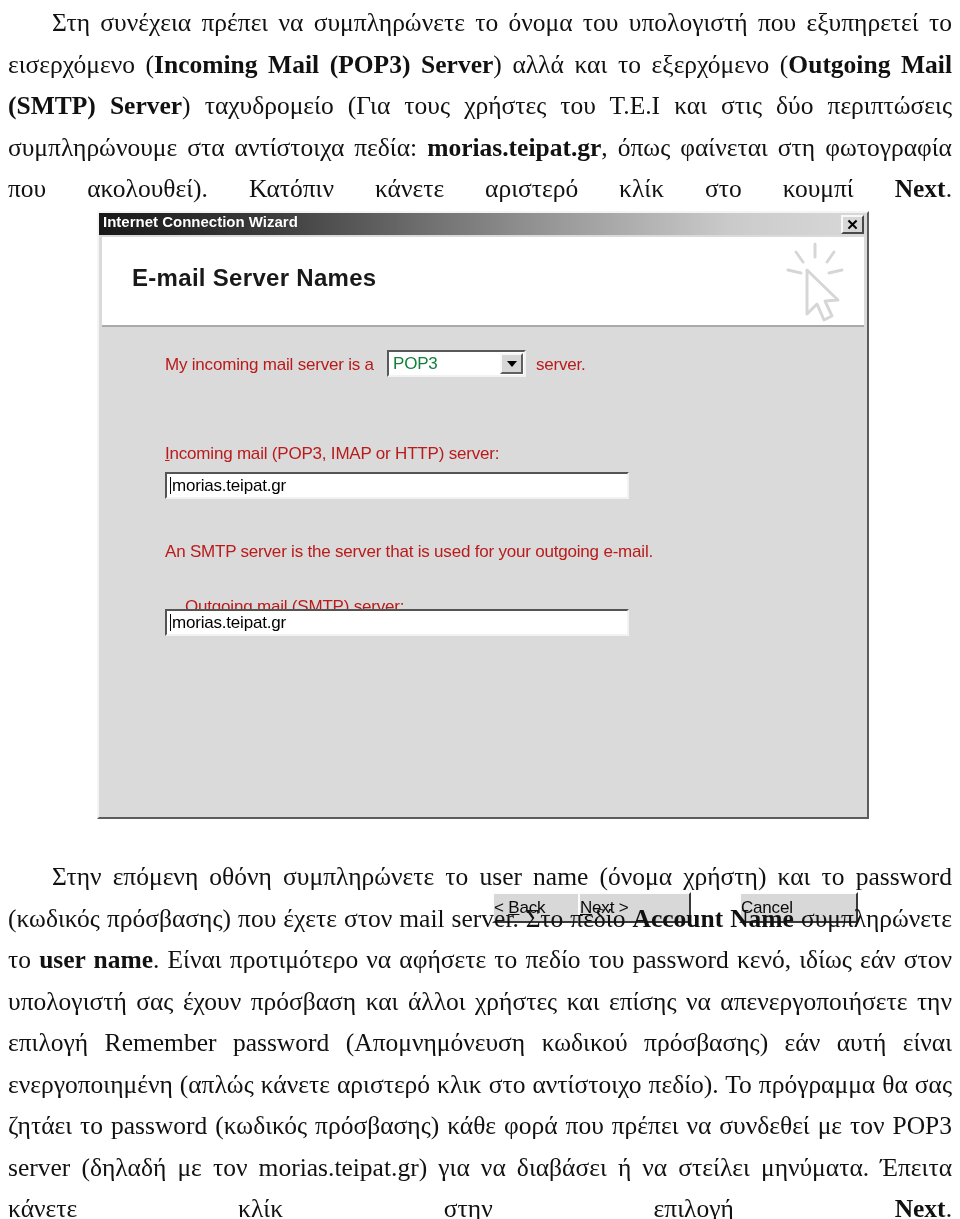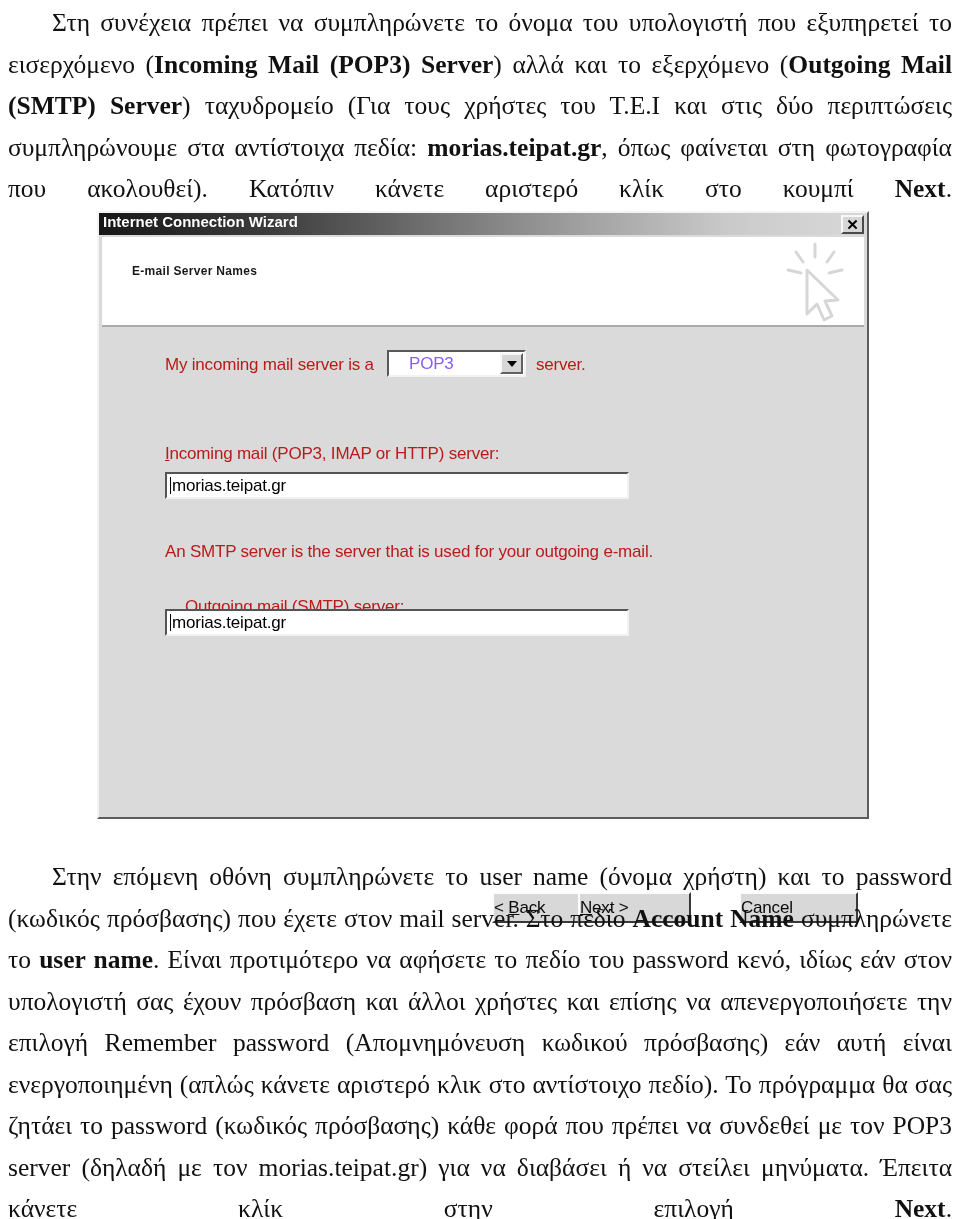--- a/index.html
+++ b/index.html
@@ -103,21 +103,21 @@
     background: #ffffff;
     border-bottom: 2px solid #a9a9a9;
     box-sizing: border-box;
   }
   .header-title {
     position: absolute;
     left: 30px;
     top: 27px;
     font-family: "Liberation Sans", sans-serif;
     font-weight: bold;
-    font-size: 12px;
+    font-size: 24px;
     color: #1b1b1b;
     letter-spacing: 0.3px;
     white-space: nowrap;
   }
   .header-icon {
     position: absolute;
     right: 8px;
     top: 3px;
     width: 82px;
     height: 86px;
@@ -155,22 +155,22 @@
     border-top: 2px solid #5a5a5a;
     border-left: 2px solid #5a5a5a;
     border-right: 2px solid #f0f0f0;
     border-bottom: 2px solid #f0f0f0;
     display: flex;
     align-items: center;
   }
   .combo-text {
     font-family: "Liberation Sans", sans-serif;
     font-size: 17px;
-    color: #8b5cf6;
-    padding-left: 20px;
+    color: #15803d;
+    padding-left: 4px;
     letter-spacing: -0.2px;
   }
   .combo-arrow {
     position: absolute;
     right: 1px;
     top: 1px;
     width: 23px;
     height: 21px;
     background: #d4d4d4;
     border-top: 2px solid #f6f6f6;

